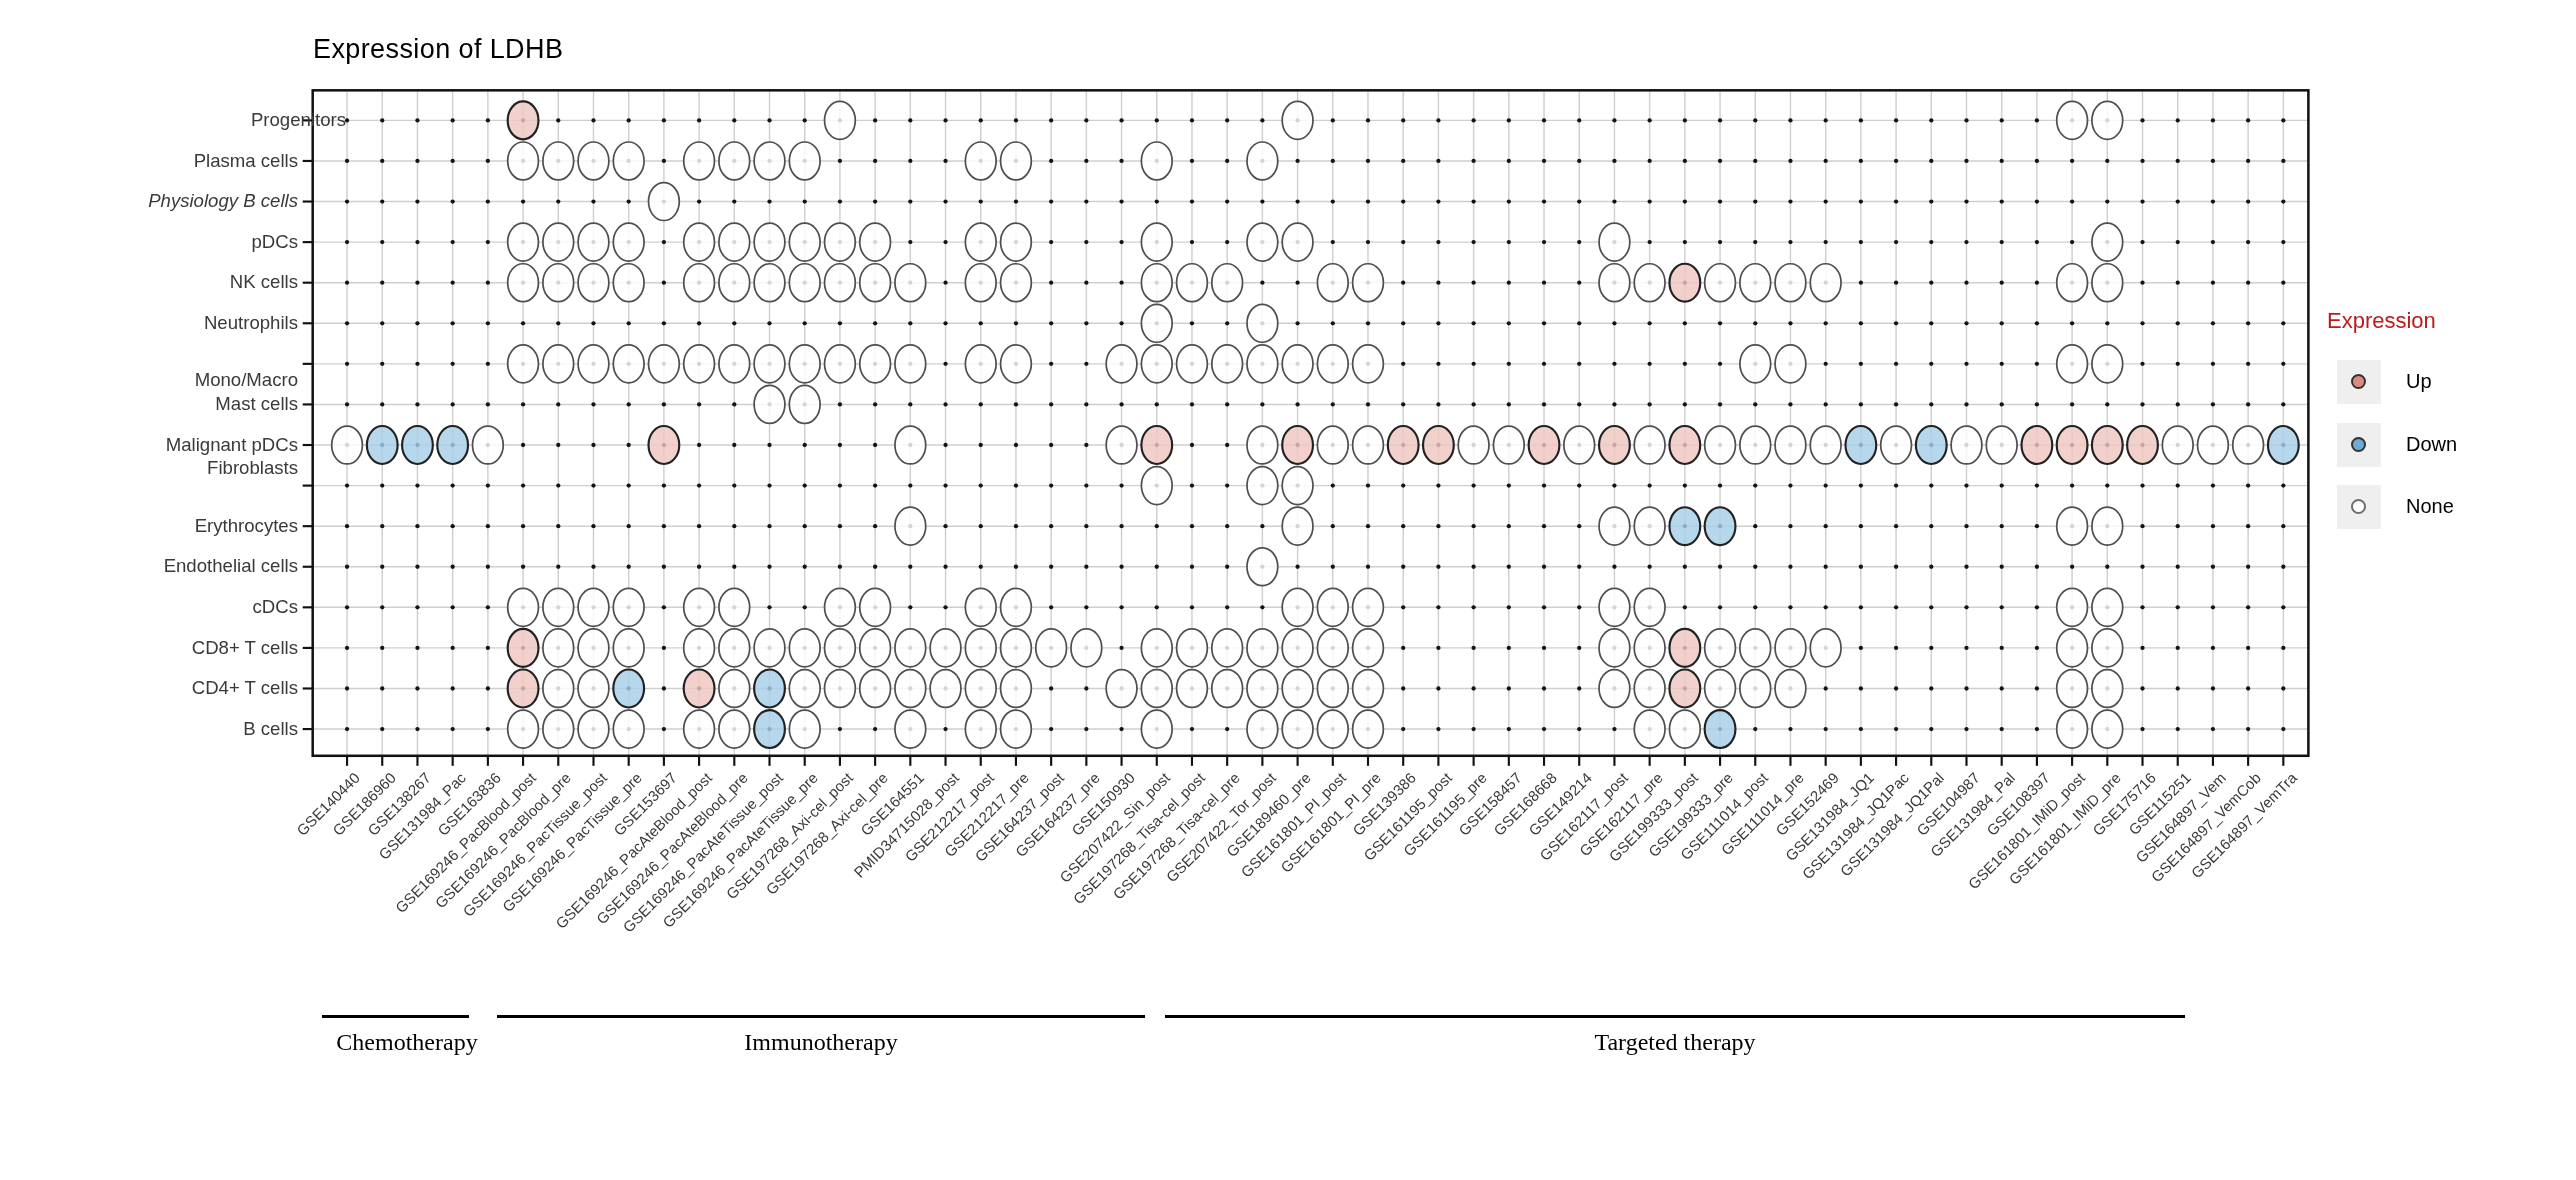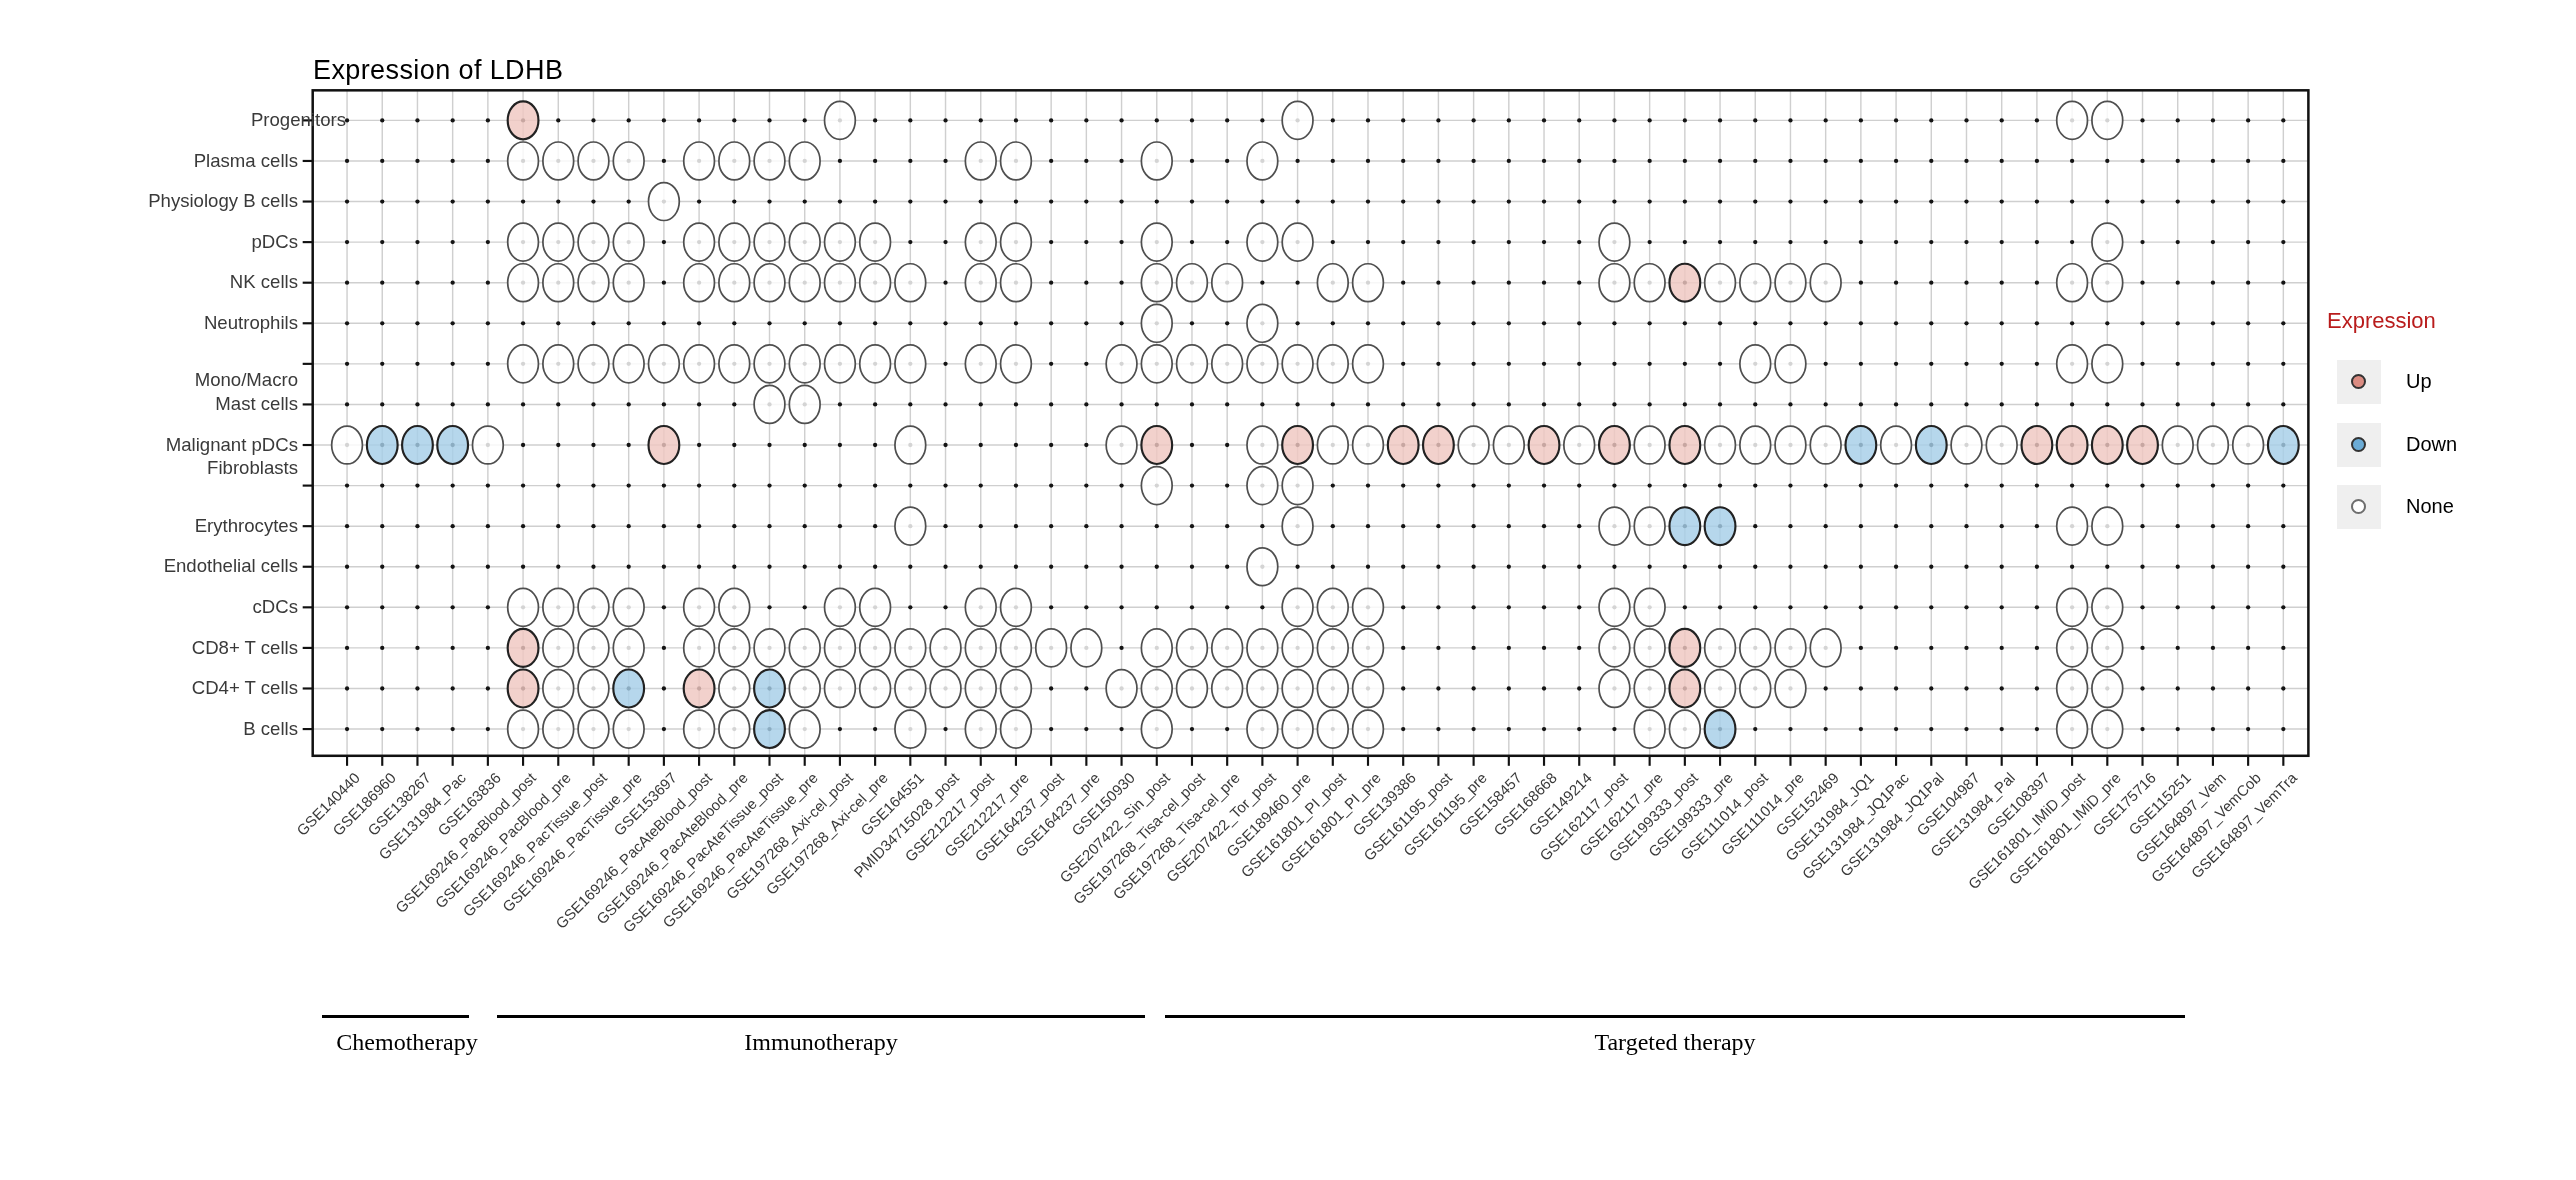--- a/index.html
+++ b/index.html
@@ -1,19 +1,19 @@
 <!DOCTYPE html>
 <html style="font-size:11.4px"><head>
 <meta charset="utf-8">
 <style>
   html,body{margin:0;padding:0;background:#ffffff;}
   #canvas{position:relative;width:2576px;height:1181px;background:#ffffff;overflow:hidden;
           font-family:"Liberation Sans",sans-serif;}
   #plot-svg{position:absolute;left:0;top:0;}
-  .chart-title{position:absolute;left:313px;top:34px;font-size:27px;color:#000;font-weight:500;letter-spacing:0.4px;margin-top:21px;}
+  .chart-title{position:absolute;left:313px;top:34px;font-size:27px;color:#000;font-weight:500;letter-spacing:0.4px;}
   .ylab{position:absolute;left:0;width:298px;text-align:right;font-size:18.6px;color:#3a3a3a;line-height:24px;white-space:nowrap;}
   .xlab{position:absolute;width:372px;text-align:right;font-size:15px;color:#3a3a3a;white-space:nowrap;
         transform:rotate(-45deg);transform-origin:100% 0;line-height:18.6px;}
   .legend{position:absolute;left:2327px;top:308px;}
   .legend-title{font-size:22px;color:#b91c1c;margin-bottom:26px;}
   .legend-item{position:relative;height:44px;margin-bottom:18.6px;width:236px;}
   .legend-key{position:absolute;left:10px;top:0;width:44px;height:44px;background:#efefef;}
   .legend-dot{position:absolute;left:14.3px;top:14.3px;width:15px;height:15px;border-radius:50%;box-sizing:border-box;}
   .legend-label{position:absolute;left:79px;top:10px;font-size:20px;color:#000;}
   .group-line{position:absolute;top:1015px;height:2.9px;background:#000;}
@@ -1309,21 +1309,21 @@
       <line x1="423" y1="848.52" x2="437" y2="848.52" stroke="#111111" stroke-width="3"></line>
       <line x1="423" y1="905.23" x2="437" y2="905.23" stroke="#111111" stroke-width="3"></line>
       <line x1="423" y1="961.94" x2="437" y2="961.94" stroke="#111111" stroke-width="3"></line>
       <line x1="423" y1="1018.65" x2="437" y2="1018.65" stroke="#111111" stroke-width="3"></line>
       <rect x="437" y="126" width="2789" height="930" fill="none" stroke="#111111" stroke-width="3.5"></rect>
     </svg>
 
   <div id="ylabels">
       <div class="ylab" style="top: 108px; padding-left: 48px;">Progenitors</div>
       <div class="ylab" style="top: 149px;">Plasma cells</div>
-      <div class="ylab" style="top: 189px;">Physiology B cells</div>
+      <div class="ylab" style="top: 189px; font-style: italic;">Physiology B cells</div>
       <div class="ylab" style="top: 230px;">pDCs</div>
       <div class="ylab" style="top: 270px;">NK cells</div>
       <div class="ylab" style="top: 311px;">Neutrophils</div>
       <div class="ylab" style="top: 368px;">Mono/Macro</div>
       <div class="ylab" style="top: 392px;">Mast cells</div>
       <div class="ylab" style="top: 433px;">Malignant pDCs</div>
       <div class="ylab" style="top: 456px;">Fibroblasts</div>
       <div class="ylab" style="top: 514px;">Erythrocytes</div>
       <div class="ylab" style="top: 554px;">Endothelial cells</div>
       <div class="ylab" style="top: 595px;">cDCs</div>

